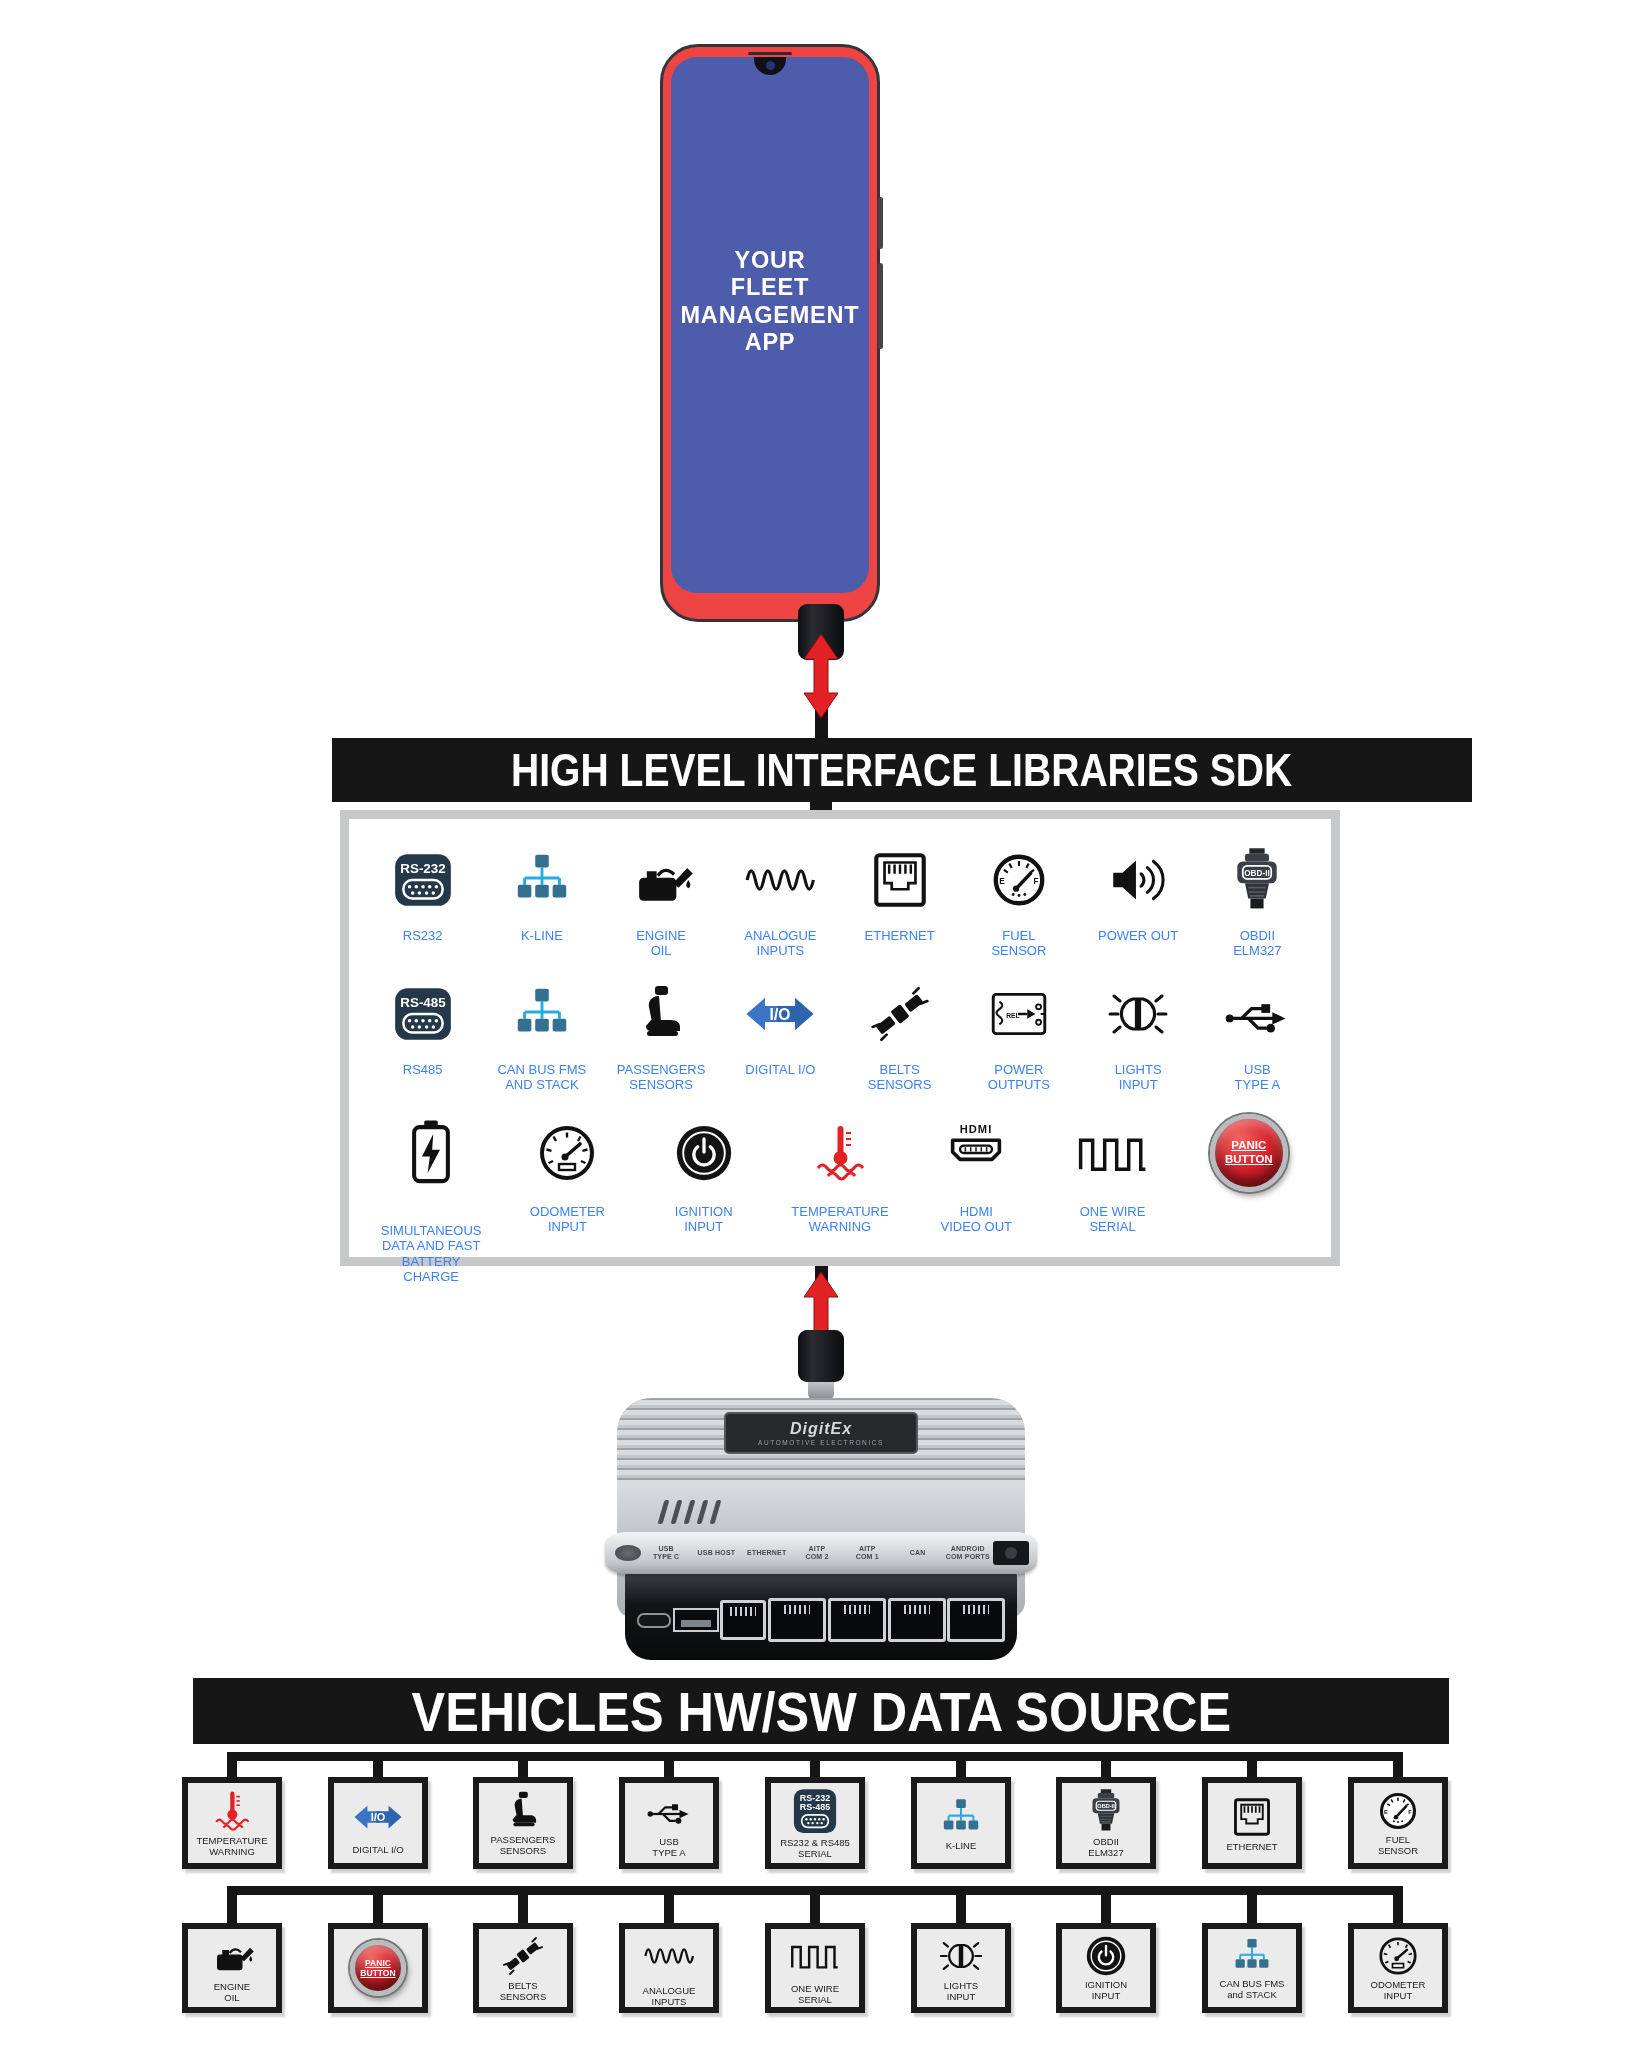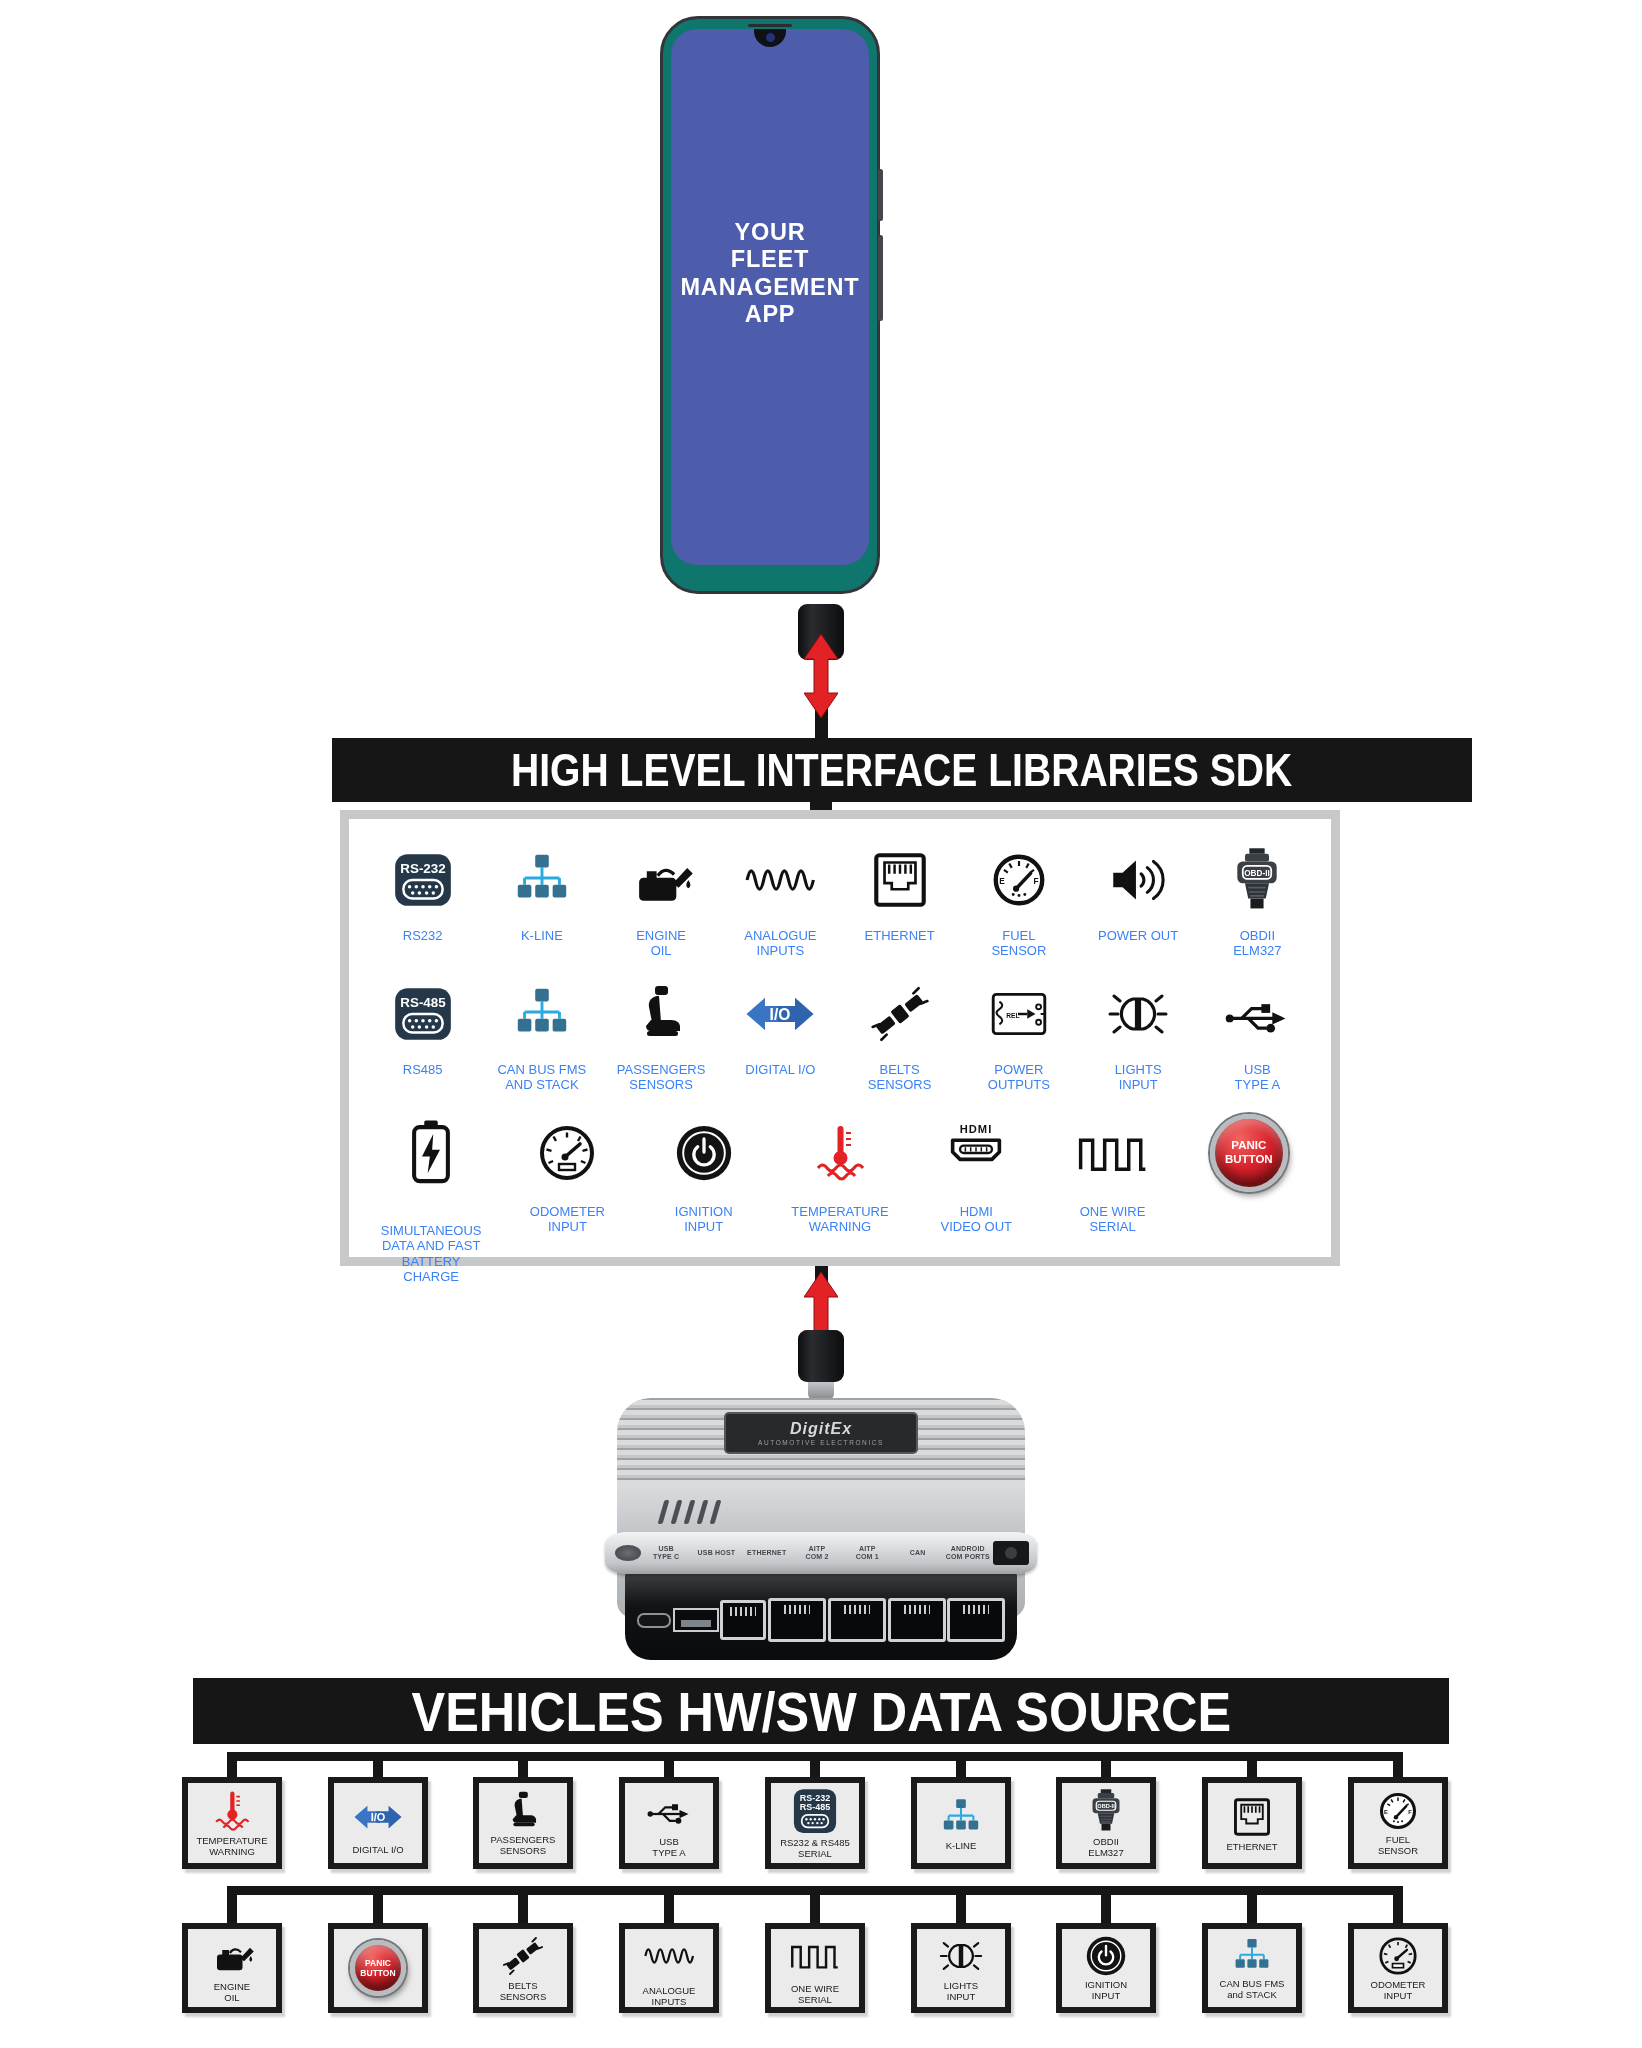--- a/index.html
+++ b/index.html
@@ -1,20 +1,20 @@
 <!DOCTYPE html>
 <html><head>
 <meta charset="utf-8">
 <style>
   html,body{margin:0;padding:0;background:#fff;}
   .canvas{position:relative;width:1642px;height:2048px;background:#fff;overflow:hidden;
           font-family:"Liberation Sans",sans-serif;}
 
   
-  .phone{position:absolute;left:660px;top:16px;width:220px;height:578px;background:#0f766e;
+  .phone{position:absolute;left:660px;top:44px;width:220px;height:578px;background:#ef4444;
          border:3px solid #34353a;border-radius:38px;box-sizing:border-box;padding-left:12px;}
   .phone-slit{position:absolute;left:50%;top:5px;transform:translateX(-50%);width:44px;height:3px;
               background:#2b2c31;border-radius:2px;}
   .phone-screen{position:absolute;left:8px;right:8px;top:10px;bottom:26px;background:#4d5cab;
                 border-radius:26px;display:flex;justify-content:center;}
   .screen-text{margin-top:190px;color:#fff;font-weight:bold;font-size:23.5px;line-height:1.17;
                letter-spacing:.8px;text-align:center;white-space:pre-line;}
   .notch{position:absolute;left:50%;top:10px;transform:translateX(-50%);width:32px;height:18px;
          background:#101114;border-radius:0 0 16px 16px;display:flex;align-items:flex-start;justify-content:center;}
   .cam{width:9px;height:9px;margin-top:3px;border-radius:50%;background:#273178;border:1px solid #0a0d22;}
@@ -41,21 +41,21 @@
   .sdk-row{position:absolute;left:14px;right:14px;display:flex;}
   .sdk-item{flex:1;display:flex;flex-direction:column;align-items:center;min-width:0;}
   .sdk-item .ic{height:86px;display:flex;align-items:center;justify-content:center;}
   .lbl{margin-top:5px;font-size:13px;line-height:1.18;color:#3b82f6;text-align:center;white-space:pre-line;}
 
   
   .panic{border-radius:50%;display:flex;align-items:center;justify-content:center;text-align:center;
          color:#fff;font-weight:bold;white-space:pre-line;
          background:radial-gradient(circle at 36% 28%,#f3635f,#d6212a 48%,#8f1015 92%);
          border:5px solid #b9bcbe;box-shadow:0 0 0 2px #74777a, inset 0 -8px 12px rgba(0,0,0,.45),
-         inset 0 5px 8px rgba(255,255,255,.35), 2px 4px 6px rgba(0,0,0,.4);box-sizing:border-box;}
+         inset 0 5px 8px rgba(255,255,255,.35), 2px 4px 6px rgba(0,0,0,.4);box-sizing:border-box;text-decoration:underline;}
   .panic-lg{width:78px;height:78px;font-size:11.5px;line-height:1.2;}
   .panic-sm{width:56px;height:56px;font-size:8.5px;line-height:1.2;}
 
   
   .device{position:absolute;left:601px;top:1398px;width:440px;height:262px;}
   .dev-shell{position:absolute;left:16px;right:16px;top:0;height:220px;border-radius:34px 34px 16px 16px;
              background:linear-gradient(180deg,#b6b9bc,#dfe1e3 34%,#c2c5c8 62%,#adb0b3);overflow:hidden;}
   .dev-ridges{position:absolute;left:0;right:0;top:0;height:86px;border-radius:34px 34px 0 0;
               background:repeating-linear-gradient(180deg,#9fa2a5 0 2px,#d9dbdd 2px 7px,#c4c7c9 7px 10px);}
   .dev-badge{position:absolute;left:50%;top:14px;transform:translateX(-50%);width:190px;height:38px;

